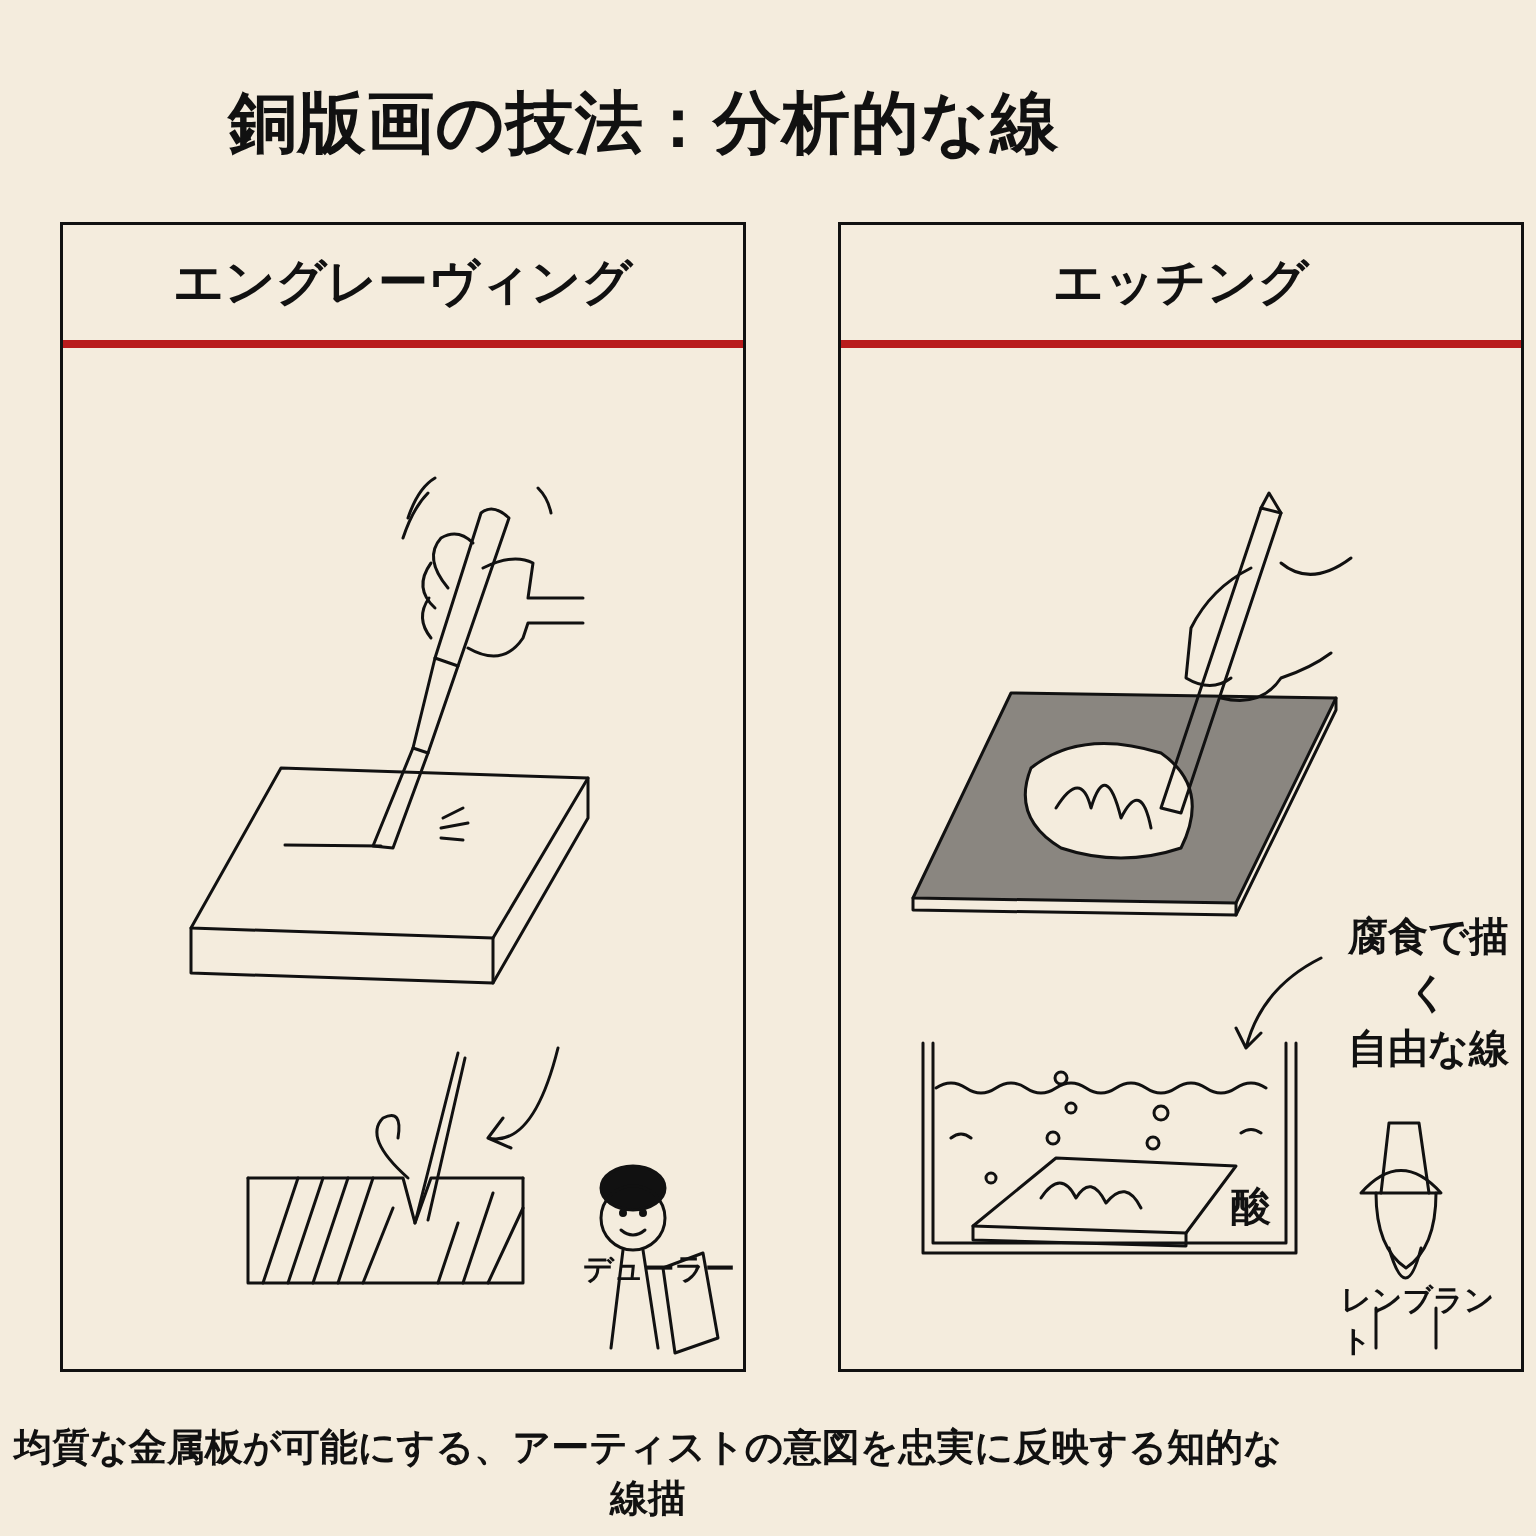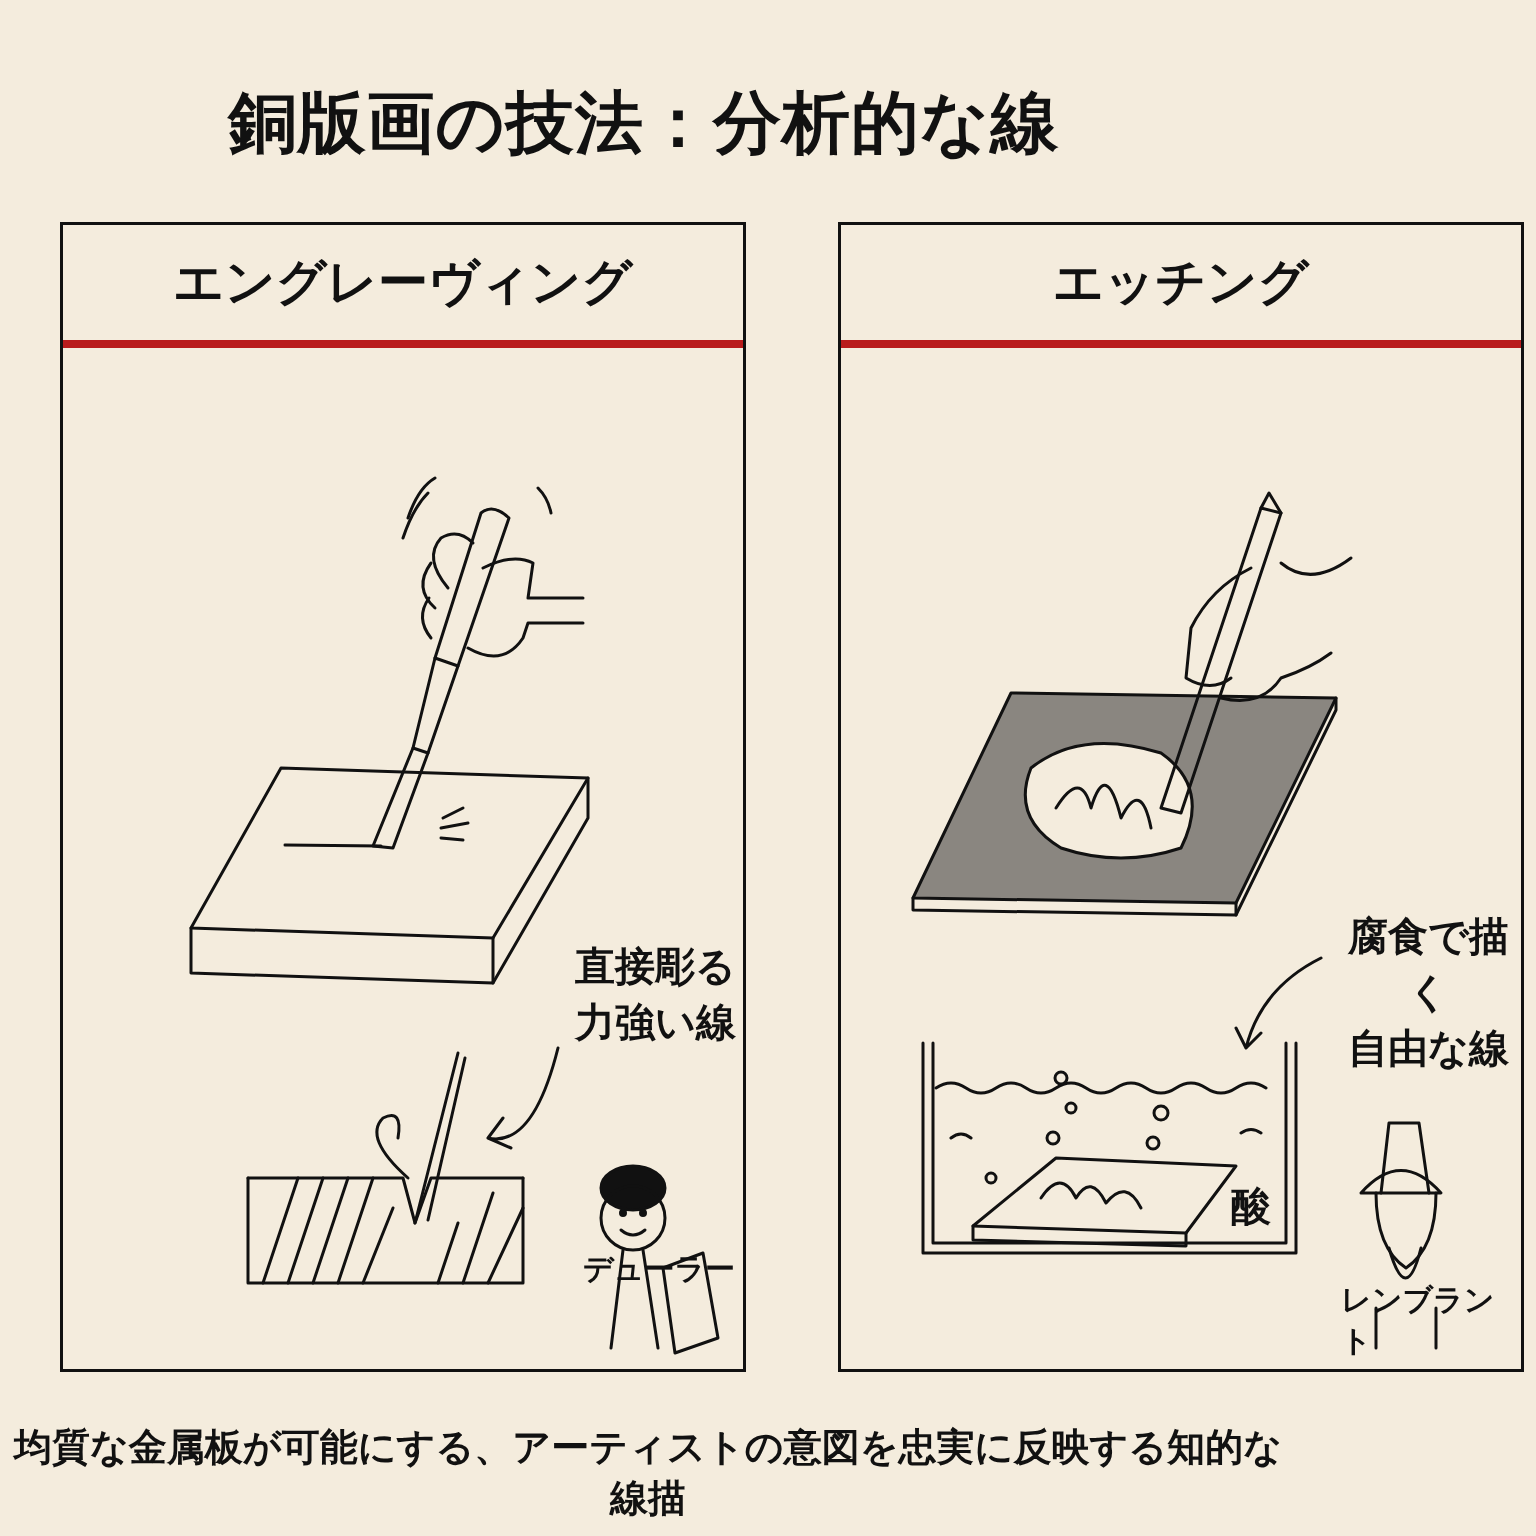--- a/index.html
+++ b/index.html
@@ -81,24 +81,20 @@
       <g>
         <ellipse cx="570" cy="840" rx="32" ry="22" fill="#111"></ellipse>
         <circle cx="570" cy="870" r="32"></circle>
         <circle cx="560" cy="865" r="2.5" fill="#111"></circle>
         <circle cx="580" cy="865" r="2.5" fill="#111"></circle>
         <path d="M558 882 Q570 892 582 882"></path>
         <path d="M560 902 L548 1000 M580 902 L595 1000"></path>
         <path d="M600 920 L640 905 L655 990 L612 1005 Z"></path>
       </g>
     </svg>
-    <div class="label" style="left:512px; top:590px;">
-      <div>直接彫る</div>
-      <div>力強い線</div>
-    </div>
     <div class="name" style="left:520px; top:901px;">デューラー</div>
   </div>
 </div>
 
 <div class="panel right">
   <div class="panel-head">エッチング</div>
   <div class="panel-body">
     <svg class="art" width="686" height="1027" viewBox="0 0 686 1027" fill="none" stroke="#111" stroke-width="3" stroke-linecap="round" stroke-linejoin="round">
 
       <g>

